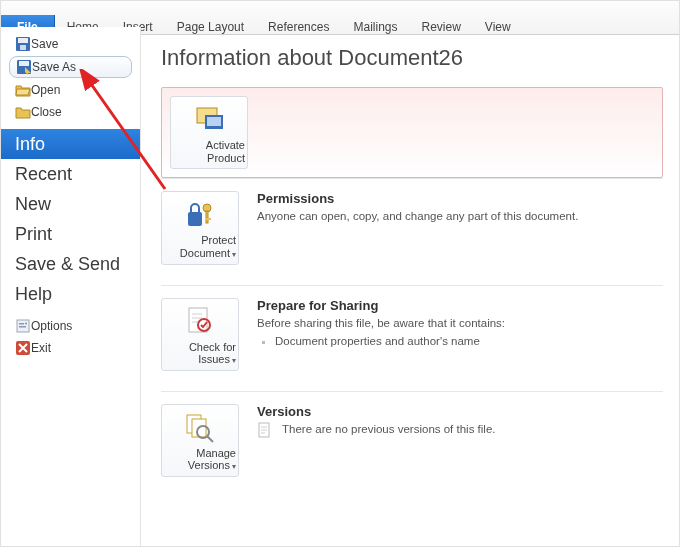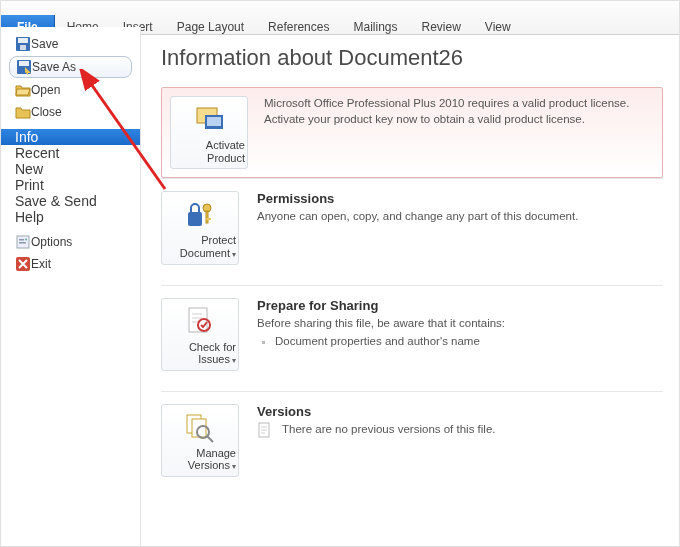--- a/index.html
+++ b/index.html
@@ -8,21 +8,21 @@
 
   
   .ribbon { height:34px; display:flex; align-items:flex-end; border-bottom:1px solid #d0d0d0; background:linear-gradient(#fdfdfd,#f3f3f3); }
   .ribbon .tab { padding:5px 12px 0 12px; font-size:12px; color:#444; cursor:default; }
   .ribbon .tab.file { background:linear-gradient(#3b8ee6,#1f6fd1); color:#fff; font-weight:bold; border-right:1px solid #1659a8; padding:5px 16px 0 16px; }
 
   
   .left { position:absolute; top:26px; left:0; bottom:0; width:140px; background:#fff; border-right:1px solid #e3e3e3; }
   .left .item { display:flex; align-items:center; height:22px; padding:0 10px 0 14px; color:#3b3b3b; cursor:default; }
   .left .item.small { height:22px; }
-  .left .item.big { height:16px; padding-left:14px; font-size:14px; }
+  .left .item.big { height:30px; padding-left:14px; font-size:18px; }
   .left .item.selected { background:linear-gradient(#2f84e0,#1b6bcb); color:#fff; }
   .left .item.boxed { border:1px solid #b7c6d8; background:linear-gradient(#fdfefe,#eef3fa); margin:1px 8px; padding-left:6px; border-radius:8px; }
   .left .gap { height:6px; }
   .icon { width:16px; height:16px; flex:0 0 16px; display:inline-block; }
 
   
   .main { position:absolute; top:26px; left:140px; right:0; bottom:0; padding:18px 16px 10px 20px; overflow:hidden; }
   .main h1 { margin:0 0 16px 0; font-size:22px; font-weight:400; color:#4a4a4a; }
   .section { display:flex; align-items:flex-start; border-top:1px solid #e6e6e6; padding:12px 0 20px 0; }
   .section:first-of-type { border-top:1px solid #e6e6e6; }
@@ -151,21 +151,20 @@
             <svg viewBox="0 0 32 32">
                 <rect x="4" y="5" width="20" height="15" fill="#f6dd8e" stroke="#b58a1f"></rect>
                 <rect x="12" y="12" width="18" height="14" fill="#3a6fb7"></rect>
                 <rect x="14" y="14" width="14" height="9" fill="#b9d2f1"></rect>
               </svg>
           </div>
           <span>Activate Product</span>
         </div>
       </div>
       <div class="copy">
-        <p>Microsoft Office Professional Plus 2010 requires a valid product license. Activate your product key now to obtain a valid product license.</p>
       </div>
     </div>
 
     <div class="section">
       <div class="btnwell">
         <div class="bigbtn">
           <div class="bigicon">
             <svg viewBox="0 0 32 32">
                 <rect x="4" y="14" width="14" height="14" rx="2" fill="#3a6fb7"></rect>
                 <path d="M7 14v-4a4 4 0 0 1 8 0v4" fill="none" stroke="#3a6fb7" stroke-width="2"></path>

